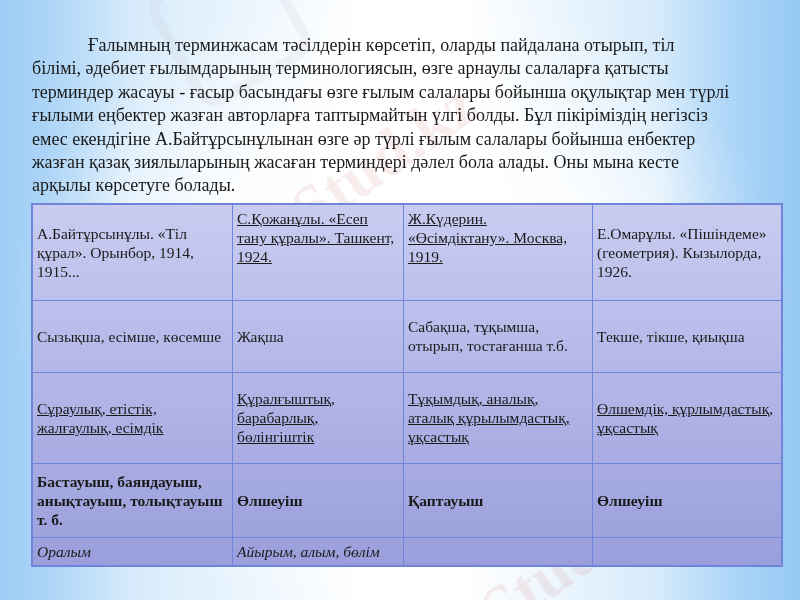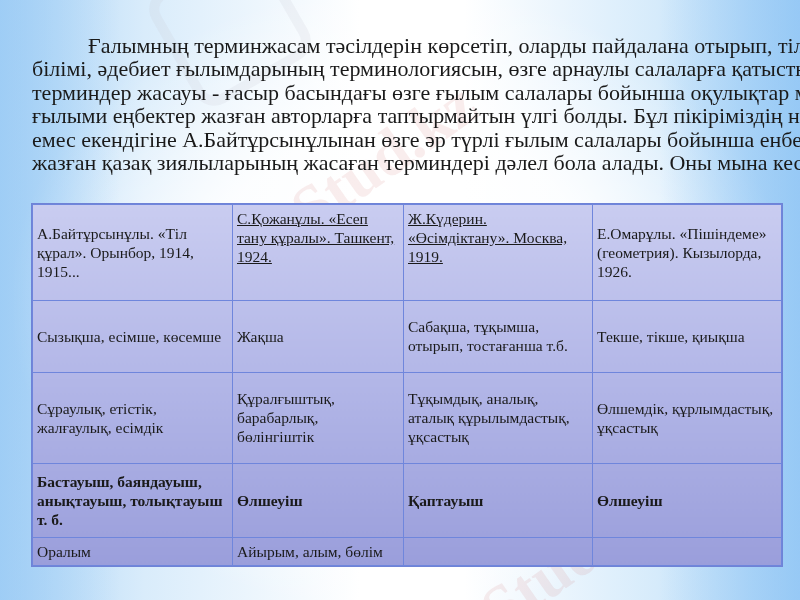--- a/index.html
+++ b/index.html
@@ -23,37 +23,37 @@
     transform:rotate(-35deg); pointer-events:none; white-space:nowrap;
     font-family: "Liberation Serif", serif;
   }
   .wm-logo {
     position:absolute; width:110px; height:110px; border-radius:22px;
     border:10px solid rgba(200,200,210,0.18); transform:rotate(-30deg);
     pointer-events:none;
   }
   .paragraph {
     position:absolute; left:32px; top:34px; width:758px;
-    font-size:22px; line-height:23.4px; color:#1a1a1a;
+    font-size:18px; line-height:23.4px; color:#1a1a1a;
   }
   .paragraph .line { display:block; white-space:nowrap; }
   .paragraph .indent { padding-left:56px; }
   table.terms {
     position:absolute; left:32px; top:204px; width:749px; height:362px;
     border-collapse:collapse; table-layout:fixed;
     background: linear-gradient(180deg, #c9ccf0 0%, #b4b8e8 45%, #9a9edb 100%);
     font-size:15.5px; line-height:19px; color:#1a1a1a;
     box-shadow: 0 0 0 1px #6f83d6;
   }
   table.terms td {
     border:1.5px solid #6f86dc; padding:2px 4px; vertical-align:middle;
   }
   table.terms td.top { vertical-align:top; padding-top:4px;text-decoration:underline; }
   col.c1 { width:200px; } col.c2 { width:171px; } col.c3 { width:189px; } col.c4 { width:189px; }
-  tr.r1 { height:94px;margin-left:16px; } tr.r2 { height:70px; } tr.r3 { height:89px; } tr.r4 { height:73px;font-weight:bold; } tr.r5 { height:27px; }
+  tr.r1 { height:94px;margin-left:16px; } tr.r2 { height:70px; } tr.r3 { height:89px;text-decoration:underline; } tr.r4 { height:73px;font-weight:bold; } tr.r5 { height:27px;font-style:italic; }
 </style>
 </head>
 <body>
 
 <div class="bg-wedge-left"></div>
 <div class="bg-wedge-right"></div>
 
 <div class="wm-logo" style="left:165px;top:-40px;"></div>
 <div class="wm-logo" style="left:165px;top:300px;"></div>
 <div class="wm-logo" style="left:300px;top:390px;"></div>
@@ -61,20 +61,21 @@
 <div class="watermark" style="left:330px;top:390px;">Stud.kz</div>
 <div class="watermark" style="left:470px;top:520px;">Stud.kz</div>
 
 <div class="paragraph">
   <span class="line indent">Ғалымның терминжасам тәсілдерін көрсетіп, оларды пайдалана отырып, тіл</span>
   <span class="line">білімі, әдебиет ғылымдарының терминологиясын, өзге арнаулы салаларға қатысты</span>
   <span class="line">терминдер жасауы - ғасыр басындағы өзге ғылым салалары бойынша оқулықтар мен түрлі</span>
   <span class="line">ғылыми еңбектер жазған авторларға таптырмайтын үлгі болды. Бұл пікіріміздің негізсіз</span>
   <span class="line">емес екендігіне А.Байтұрсынұлынан өзге әр түрлі ғылым салалары бойынша енбектер</span>
   <span class="line">жазған қазақ зиялыларының жасаған терминдері дәлел бола алады. Оны мына кесте</span>
+  <span class="line">арқылы көрсетуге болады.</span>
 </div>
 
 <table class="terms">
   <colgroup>
       <col class="c1">
       <col class="c2">
       <col class="c3">
       <col class="c4">
     </colgroup>
   <tbody>

